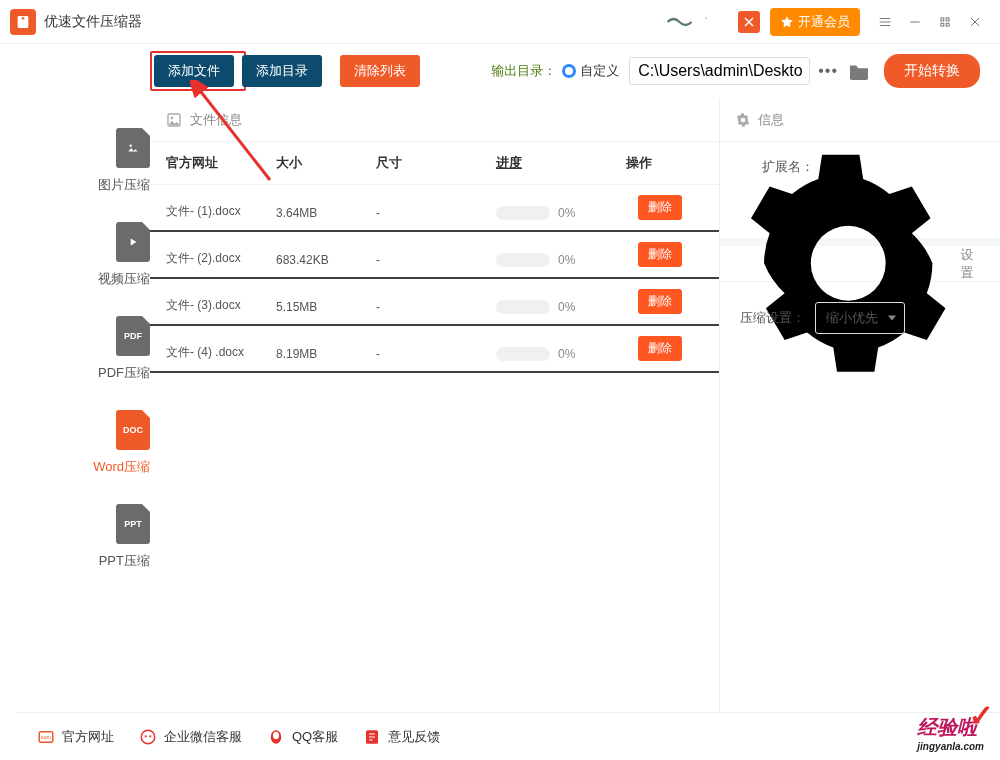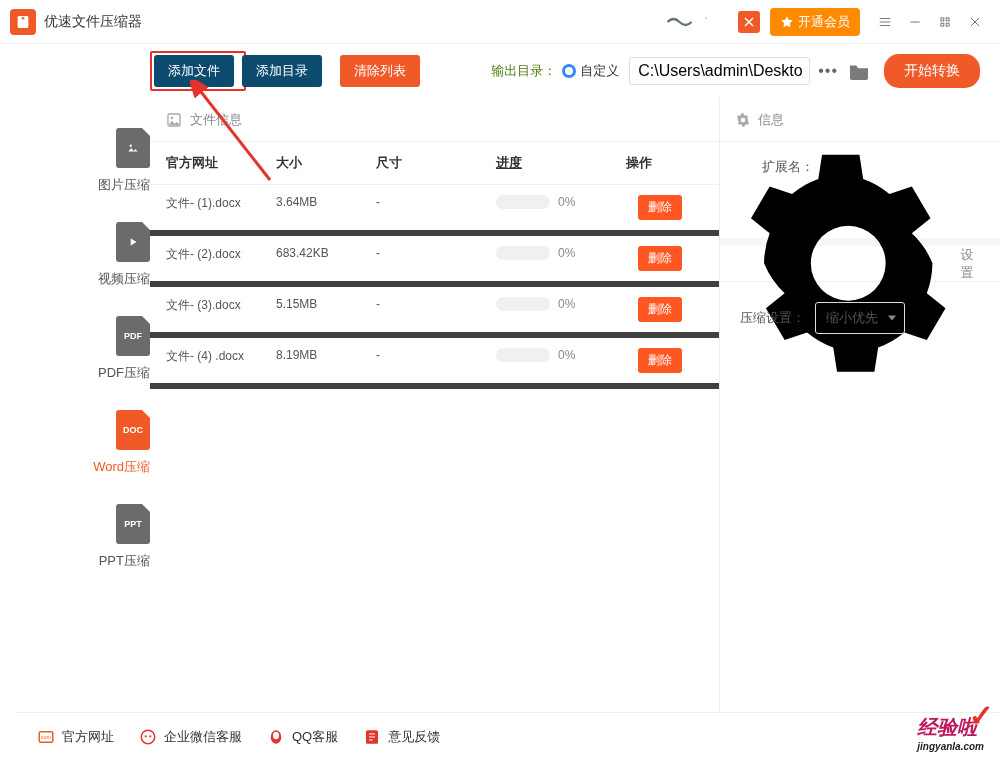--- a/index.html
+++ b/index.html
@@ -41,21 +41,21 @@
   .main { flex:1; background:#f5f6f8; padding:0; display:flex;}
   .file-panel { flex:1; background:#fff; margin:0; border-right:1px solid #eee;}
   .panel-head { height:44px; display:flex; align-items:center; padding:0 16px; color:#888; font-size:13px; border-bottom:1px solid #f0f0f0;}
   .panel-head svg { width:16px; height:16px; fill:#aaa; margin-right:8px;}
   .table-head { display:flex; padding:12px 16px; font-size:13px; color:#333; font-weight:600; border-bottom:1px solid #f0f0f0;}
   .col-name { width:110px;}
   .col-size { width:100px;}
   .col-dim { width:120px;}
   .col-prog { width:130px;text-decoration:underline;}
   .col-op { width:60px;}
-  .table-row { display:flex; align-items:flex-start; padding:10px 16px; font-size:12px; color:#555; border-bottom:6px solid #404040;}
+  .table-row { display:flex; align-items:flex-end; padding:10px 16px; font-size:12px; color:#555; border-bottom:2px solid #404040;}
   .fname { width:110px; word-break:break-all; line-height:1.4;}
   .fsize { width:100px;}
   .fdim { width:120px;}
   .fprog { width:130px; display:flex; align-items:center;}
   .prog-bar { width:54px; height:14px; background:#f0f0f0; border-radius:8px; margin-right:8px;}
   .prog-txt { font-size:12px; color:#888;}
   .fop { width:60px;padding-left:12px;}
   .del-btn { background:#ff5722; color:#fff; border:none; border-radius:3px; padding:4px 10px; font-size:12px; cursor:pointer;}
   .right-panel { width:280px; background:#fff;}
   .info-head { height:44px; display:flex; align-items:center; padding:0 16px; color:#888; font-size:13px; border-bottom:1px solid #f0f0f0;}

